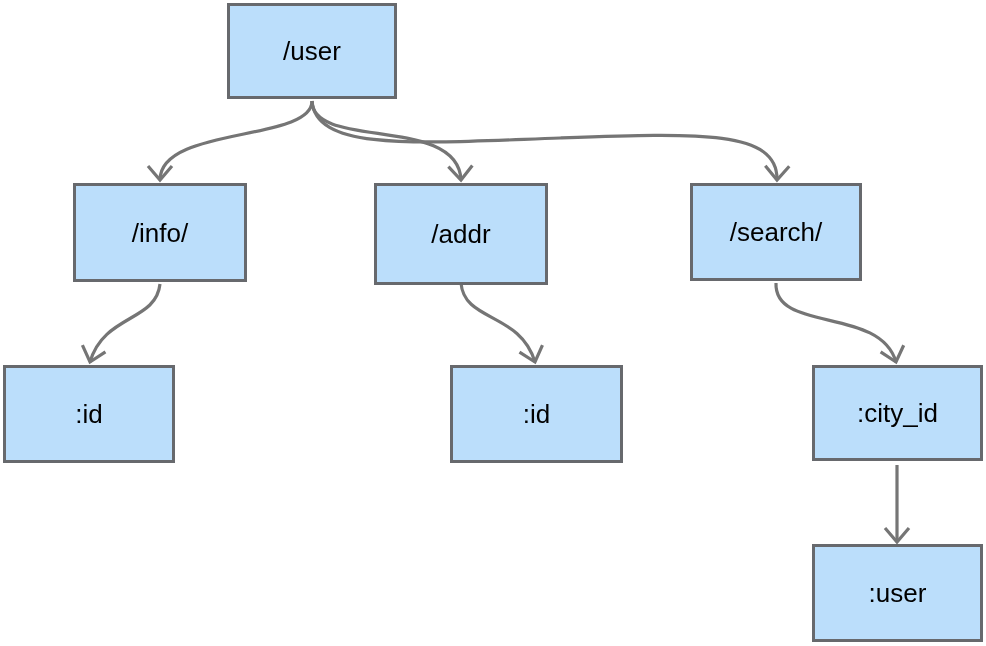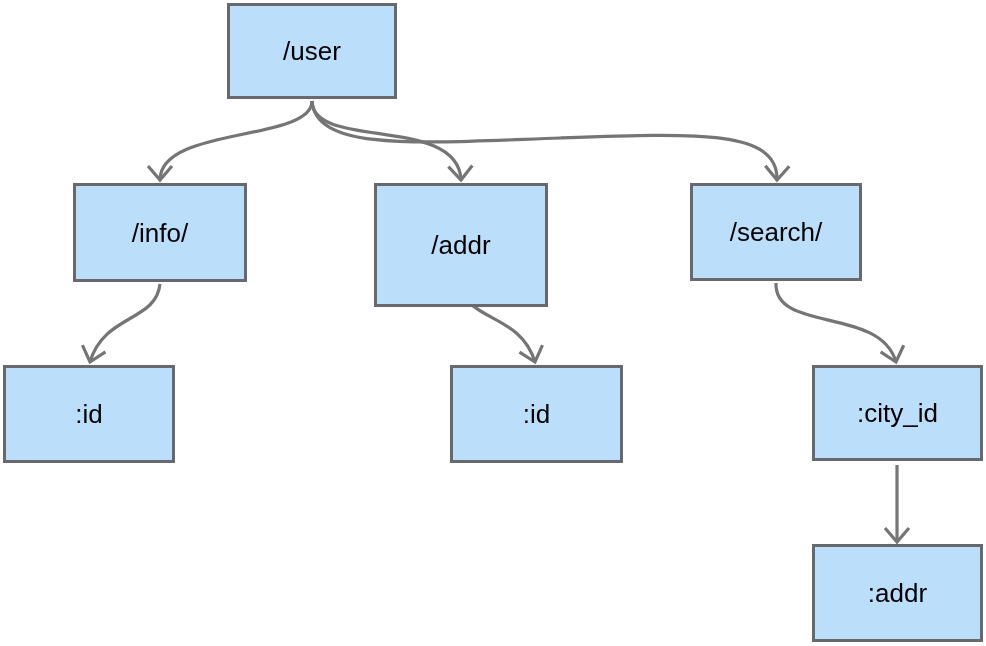--- a/index.html
+++ b/index.html
@@ -37,21 +37,21 @@
     align-items: center;
     justify-content: center;
     color: #000000;
     font-size: 26px;
     line-height: 1;
     white-space: nowrap;
   }
   
   .n-user    { left: 227px; top:   3px; width: 170px; height: 96px; }
   .n-info    { left:  73px; top: 183px; width: 174px; height: 99px; }
-  .n-addr    { left: 374px; top: 183px; width: 174px; height: 124px; }
+  .n-addr    { left: 374px; top: 183px; width: 174px; height: 102px; }
   .n-search  { left: 690px; top: 183px; width: 172px; height: 98px; }
   .n-info-id { left:   3px; top: 365px; width: 172px; height: 98px; }
   .n-addr-id { left: 450px; top: 365px; width: 173px; height: 98px; }
   .n-city-id { left: 812px; top: 365px; width: 171px; height: 96px; }
   .n-type    { left: 812px; top: 544px; width: 171px; height: 98px; }
 </style>
 </head>
 <body>
 
 <div class="canvas">
@@ -94,16 +94,16 @@
 
   <div class="node n-addr-id">
     <span>:id</span>
   </div>
 
   <div class="node n-city-id">
     <span>:city_id</span>
   </div>
 
   <div class="node n-type">
-    <span>:addr</span>
+    <span>:user</span>
   </div>
 
 </div>
 
 </body></html>

